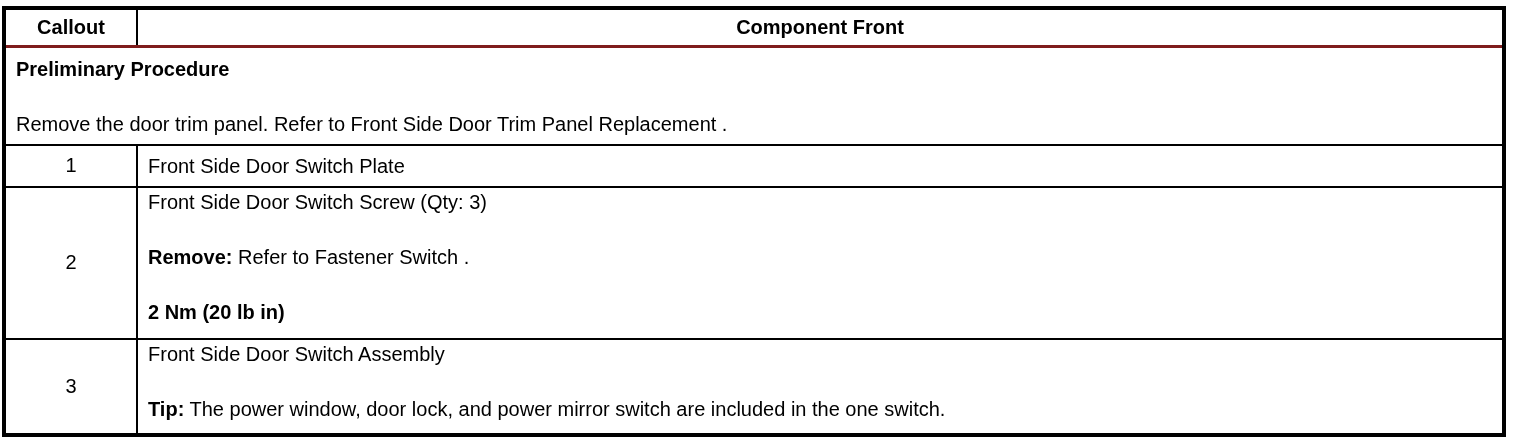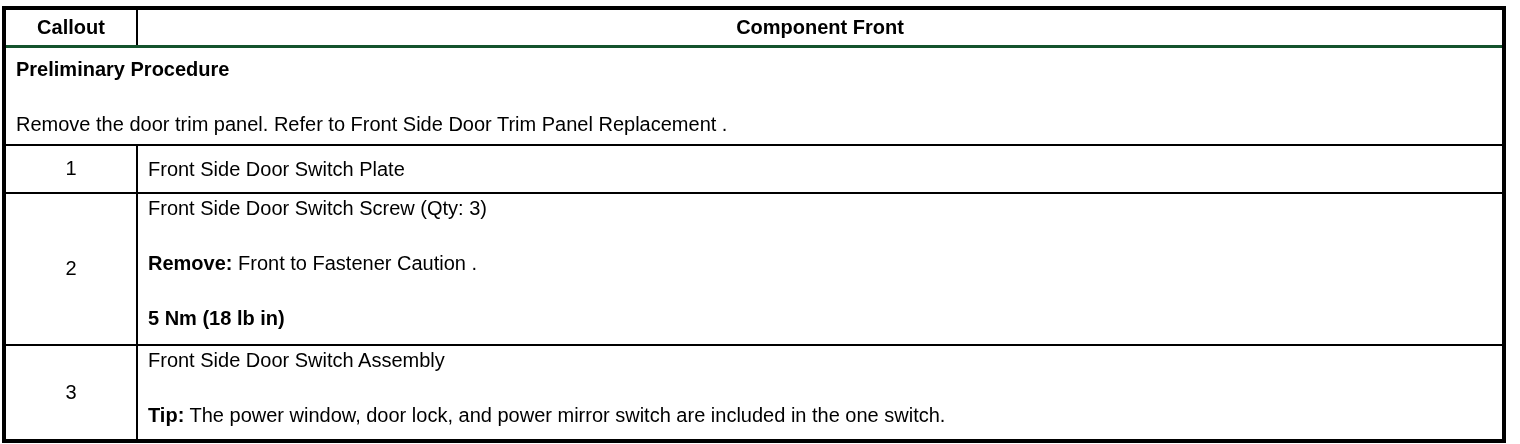--- a/index.html
+++ b/index.html
@@ -25,36 +25,36 @@
   th, td {
     border: 2px solid #000000;
     font-size: 20px;
     padding: 2px 10px;
     background: #ffffff;
   }
   th {
     font-weight: bold;
     text-align: center;
     height: 38px;
-    border-bottom: 3px solid #14532d;
+    border-bottom: 3px solid #7f1d1d;
     padding: 2px 4px;
   }
   col.c-callout { width: 133px; }
   td.callout-cell {
     text-align: center;
     vertical-align: middle;
   }
   td.prelim-cell {
     vertical-align: top;
     padding: 7px 10px 6px 10px;
     height: 98px;
   }
   td.component-single {
     vertical-align: middle;
-    height: 48px;
+    height: 42px;
   }
   td.component-multi {
     vertical-align: top;
     padding-top: 0;
     padding-bottom: 7px;
   }
   td.row2-cell { height: 152px; }
   td.row3-cell { height: 96px; margin-top: 33px; }
   p.line {
     margin: 0;
@@ -89,22 +89,22 @@
       <td class="callout-cell">1</td>
       <td class="component-single">
         <p class="line">Front Side Door Switch Plate</p>
       </td>
     </tr>
 
     <tr>
       <td class="callout-cell">2</td>
       <td class="component-multi row2-cell">
         <p class="line">Front Side Door Switch Screw (Qty: 3)</p>
-        <p class="line"><span class="b">Remove:</span><span> Front to Fastener Caution .</span></p>
-        <p class="line b">5 Nm (18 lb in)</p>
+        <p class="line"><span class="b">Remove:</span><span> Refer to Fastener Switch .</span></p>
+        <p class="line b">2 Nm (20 lb in)</p>
       </td>
     </tr>
 
     <tr>
       <td class="callout-cell">3</td>
       <td class="component-multi row3-cell">
         <p class="line">Front Side Door Switch Assembly</p>
         <p class="line"><span class="b">Tip:</span><span> The power window, door lock, and power mirror switch are included in the one switch.</span></p>
       </td>
     </tr>

